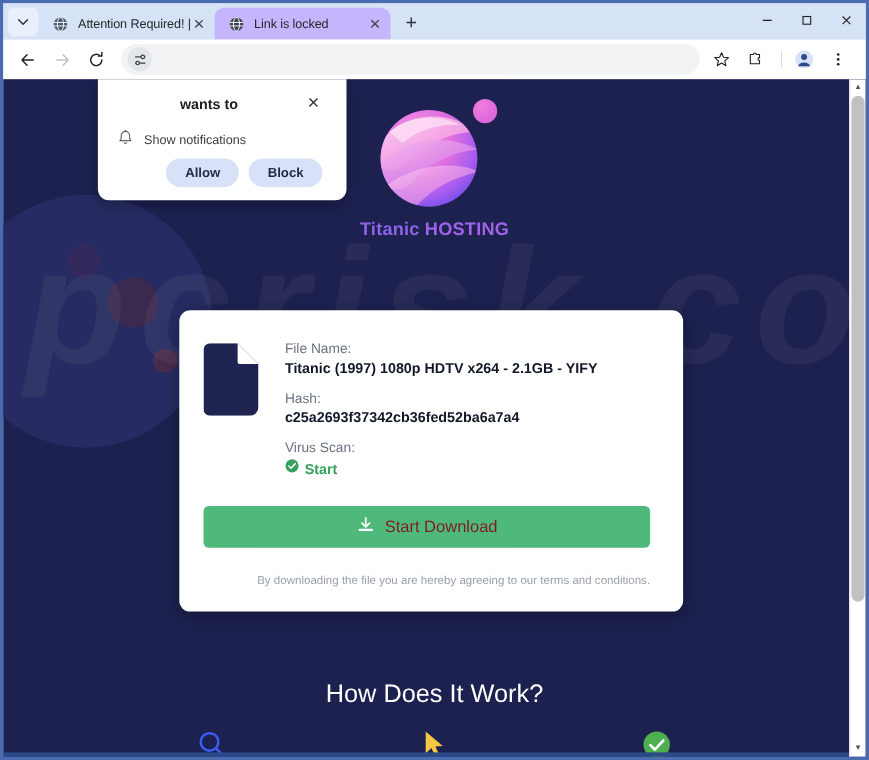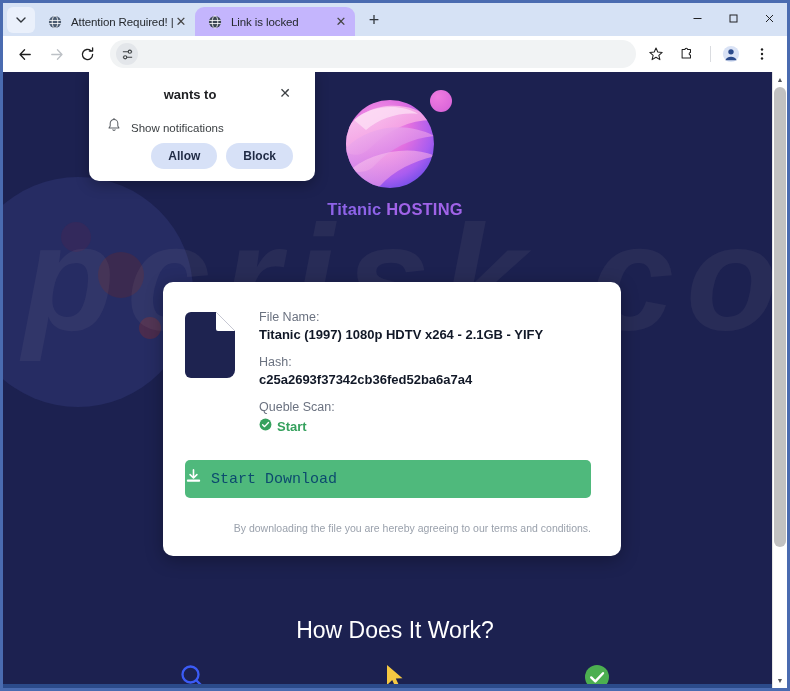--- a/index.html
+++ b/index.html
@@ -287,25 +287,24 @@
     color: #36a15e;
   }
 
   .dl-btn {
     margin-top: 25px;
     height: 38px;
     background: #4fb97c;
     border-radius: 5px;
     display: flex;
     align-items: center;
-    justify-content: flex-start;
+    justify-content: center;
     gap: 9px;
-    color: #0c4a6e;
+    color: #7f1d1d;
     font-size: 15px;
-    font-family: Liberation Mono, monospace;
   }
   .dl-note {
     margin-top: 24px;
     text-align: right;
     font-size: 10.5px;
     color: #9aa1ac;
   }
 
   
   .hiw-title {
@@ -599,21 +598,21 @@
           </svg>
         </div>
 
         <div class="file-meta">
           <div class="meta-label">File Name:</div>
           <div class="meta-value">Titanic (1997) 1080p HDTV x264 - 2.1GB - YIFY</div>
 
           <div class="meta-label">Hash:</div>
           <div class="meta-value">c25a2693f37342cb36fed52ba6a7a4</div>
 
-          <div class="meta-label">Queble Scan:</div>
+          <div class="meta-label">Virus Scan:</div>
           <div class="scan-row">
             <span>
               <svg width="13" height="13" viewBox="0 0 14 14">
                 <circle cx="7" cy="7" r="6.4" fill="#36a15e"></circle>
                 <path d="M3.9 7.2 L6 9.3 L10.2 4.8" stroke="#ffffff" stroke-width="1.5" fill="none" stroke-linecap="round" stroke-linejoin="round"></path>
               </svg>
             </span>
             <span class="scan-text">Start</span>
           </div>
         </div>

